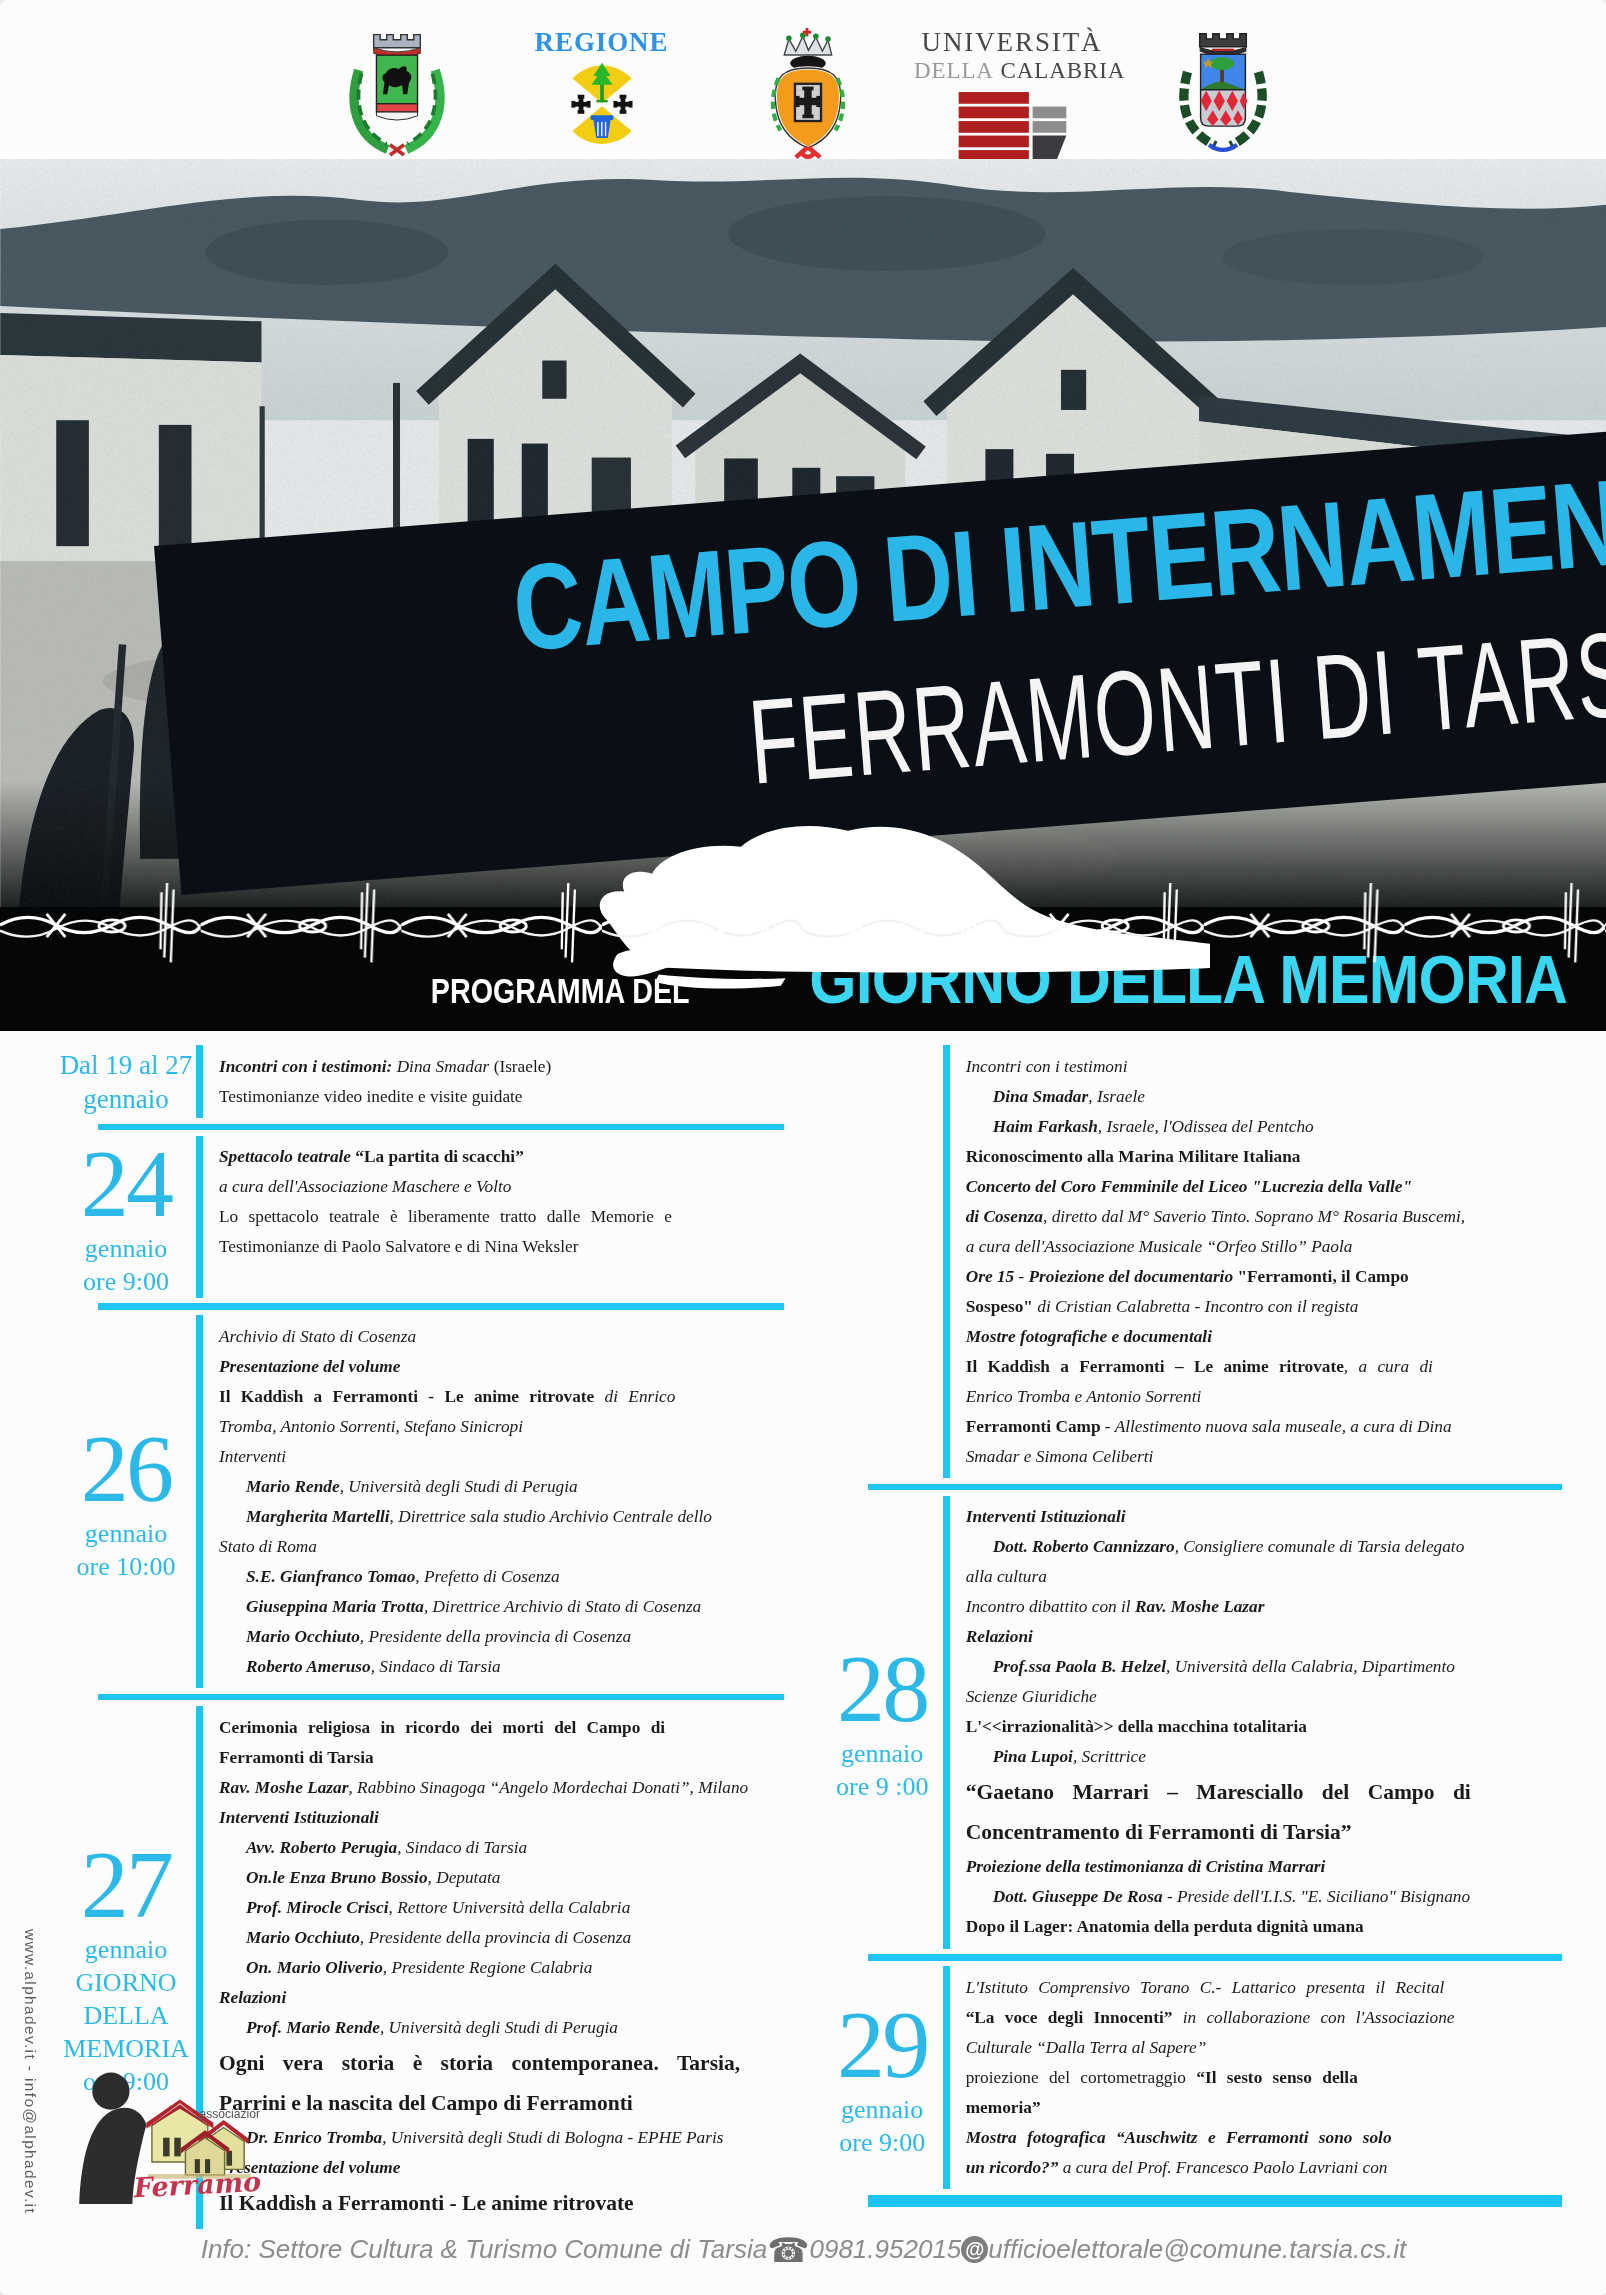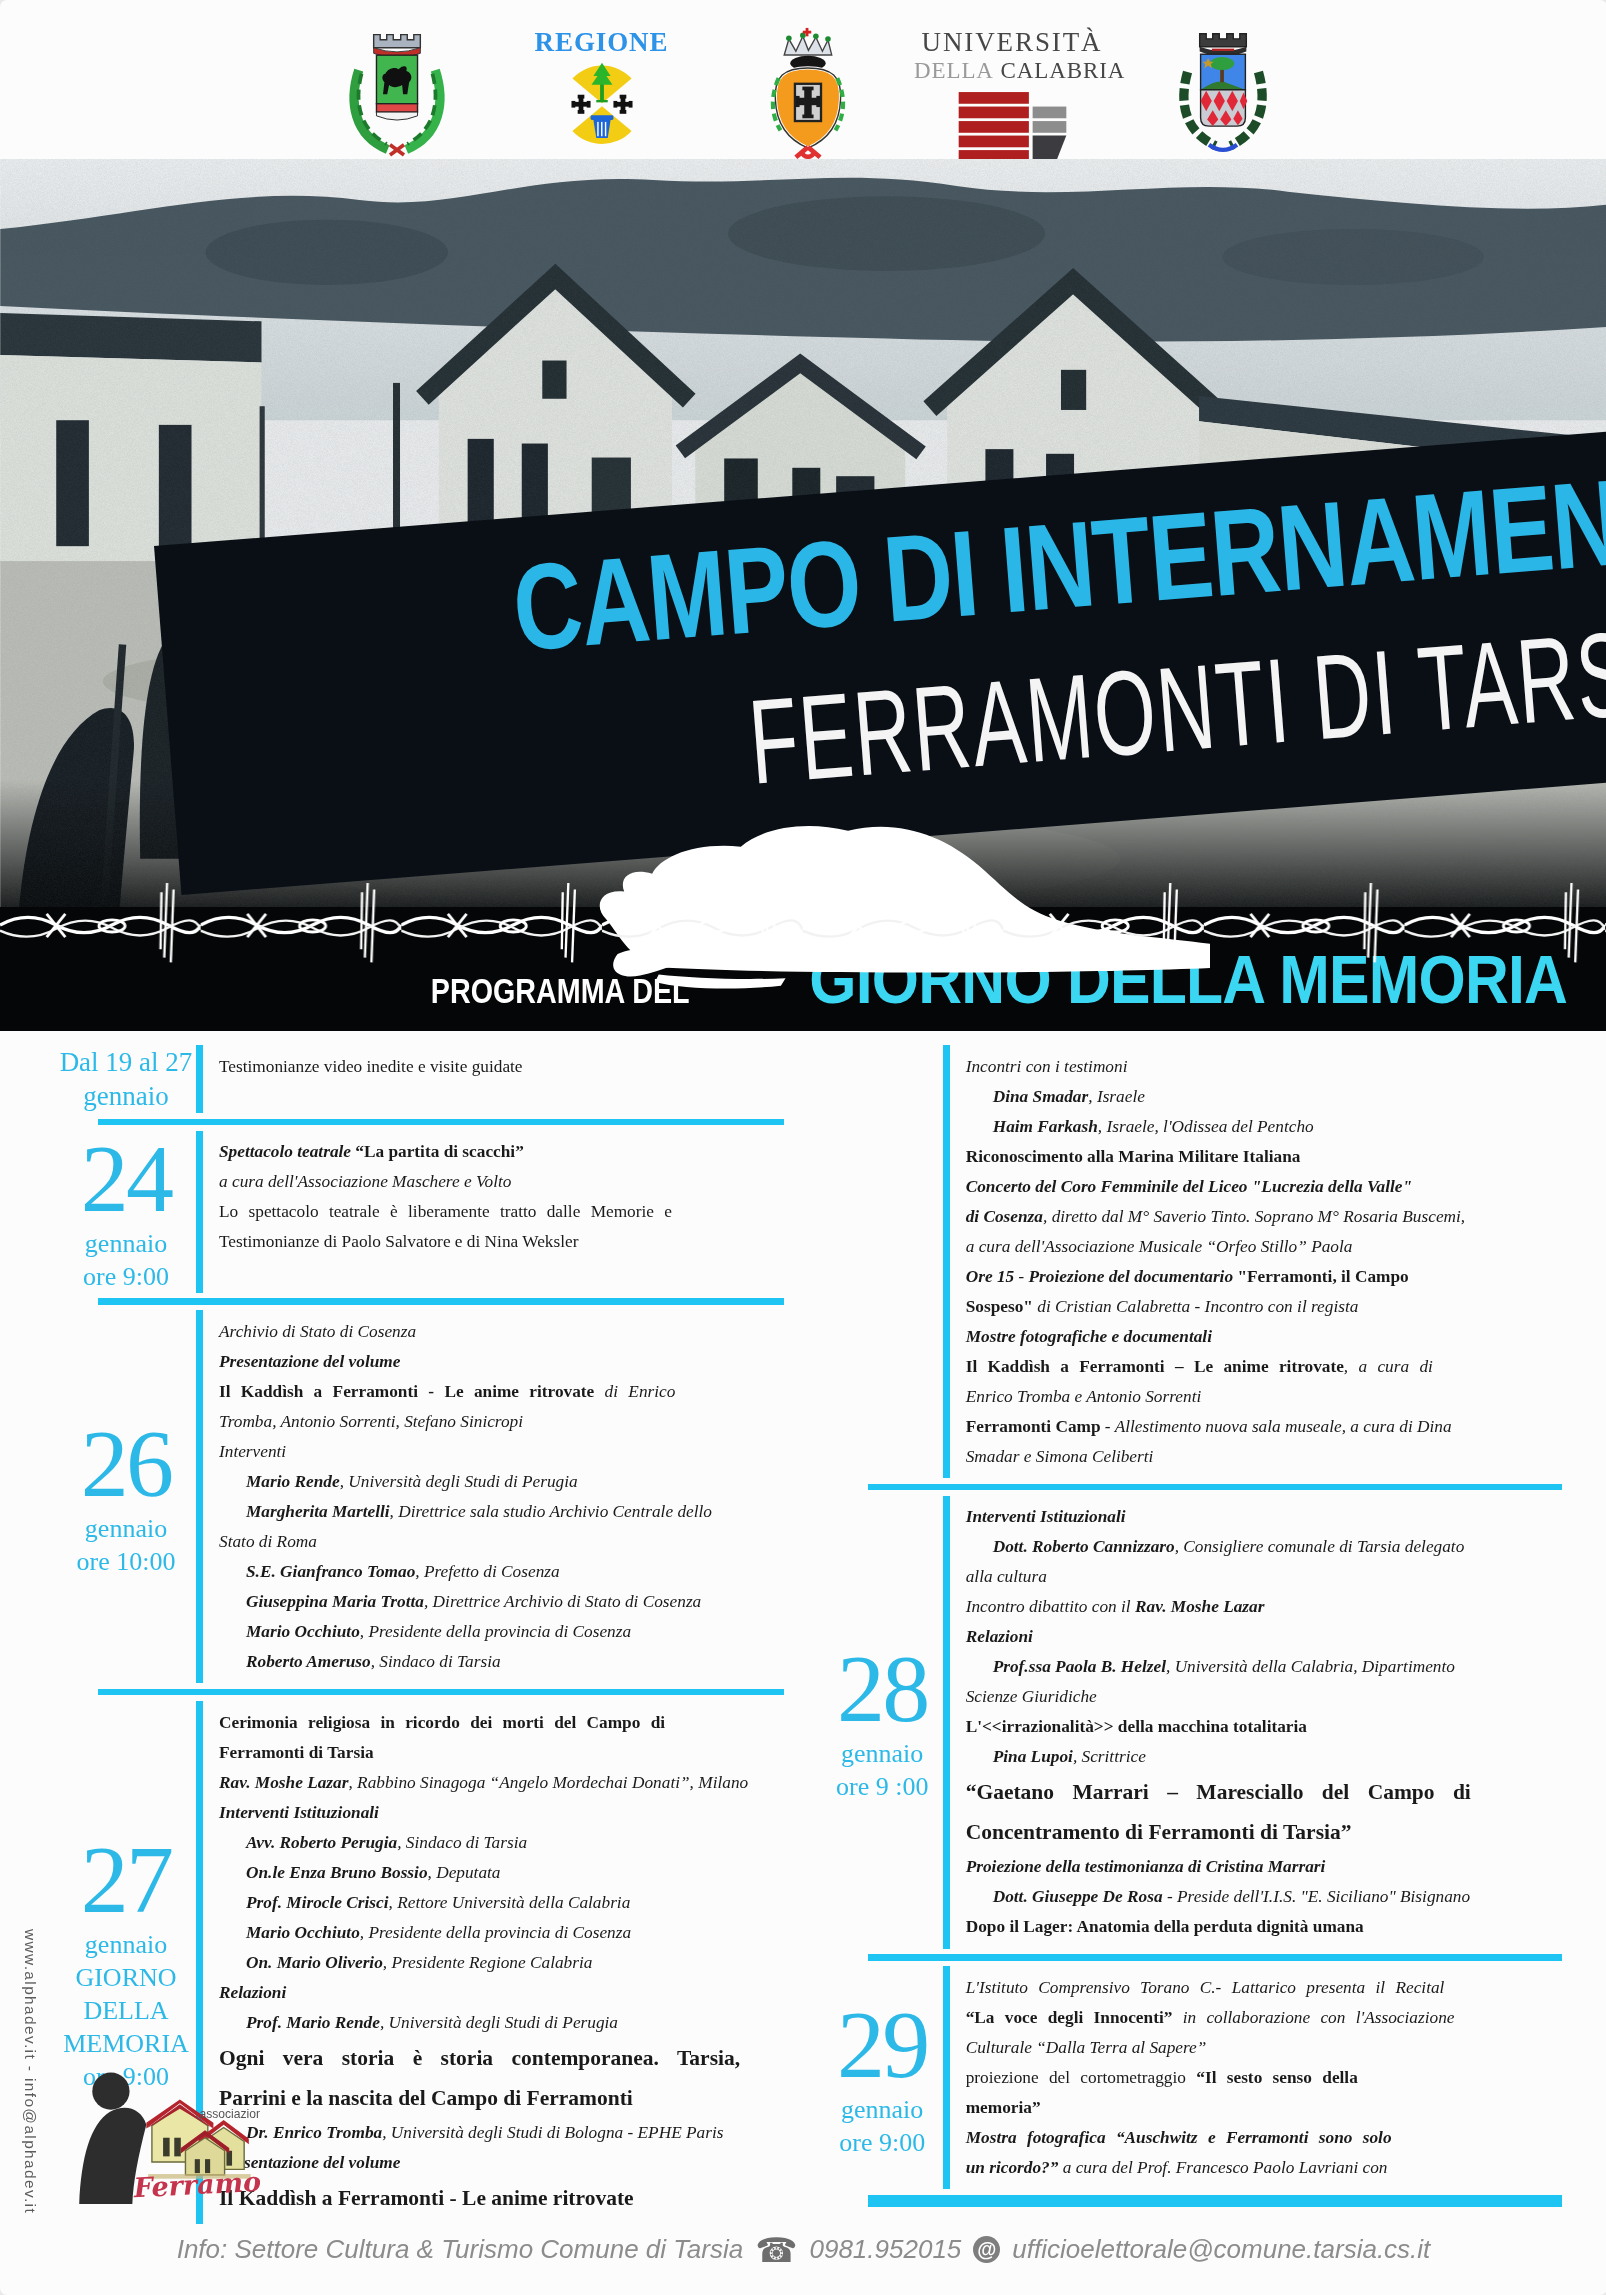--- a/index.html
+++ b/index.html
@@ -59,21 +59,21 @@
   .s-i{font-style:italic;}
   .s-bi{font-weight:700;font-style:italic;}
   .divider{height:6.5px;background:var(--cyanline);margin:5.6px 18.7px 5.6px 98px;}
   .col.right .divider{margin:5.6px 44px 5.6px 65px;}
   .divider.thick{height:12px;}
   
   #sidebar-text{position:absolute;left:20.5px;top:1929px;height:308px;writing-mode:vertical-rl;
        font-family:"Liberation Sans",sans-serif;font-size:15.4px;color:#5c5c5c;letter-spacing:1.4px;z-index:8;}
   #assoc{position:absolute;left:55px;top:2064px;width:205px;height:140px;z-index:8;}
   #footer{position:absolute;left:0;top:2219px;width:1607px;height:61px;display:flex;
-       align-items:center;justify-content:center;gap:12px;z-index:9;
+       align-items:center;justify-content:center;z-index:9;
        font-family:"Liberation Sans",sans-serif;font-style:italic;color:#8c8c8c;font-size:26px;}
   .ph-icon{font-style:normal;color:#6e6e6e;font-size:34px;}
   .at-icon{font-style:normal;display:inline-block;width:27px;height:27px;border-radius:50%;
        background:#7e7e7e;color:#fff;font-weight:bold;font-size:19.6px;line-height:27px;text-align:center;}
 </style>
 </head>
 <body>
 
 <div id="page">
 
@@ -340,20 +340,21 @@
 
   <div id="program">
     <div id="program-cols" style="display:flex;width:100%;">
         <div class="col left">
           <div class="sec">
             <div class="gut">
               <div class="dline">Dal 19 al 27</div>
               <div class="dline">gennaio</div>
             </div>
             <div class="body">
+              <div class="row"><span class="s-bi">Incontri con i testimoni: </span><span class="s-i">Dina Smadar </span><span class="s-r">(Israele)</span></div>
               <div class="row"><span class="s-r">Testimonianze video inedite e visite guidate</span></div>
             </div>
           </div>
           <div class="divider thin"></div>
           <div class="sec">
             <div class="gut">
               <div class="big">24</div>
               <div class="dsub">gennaio</div>
               <div class="dsub">ore 9:00</div>
             </div>

